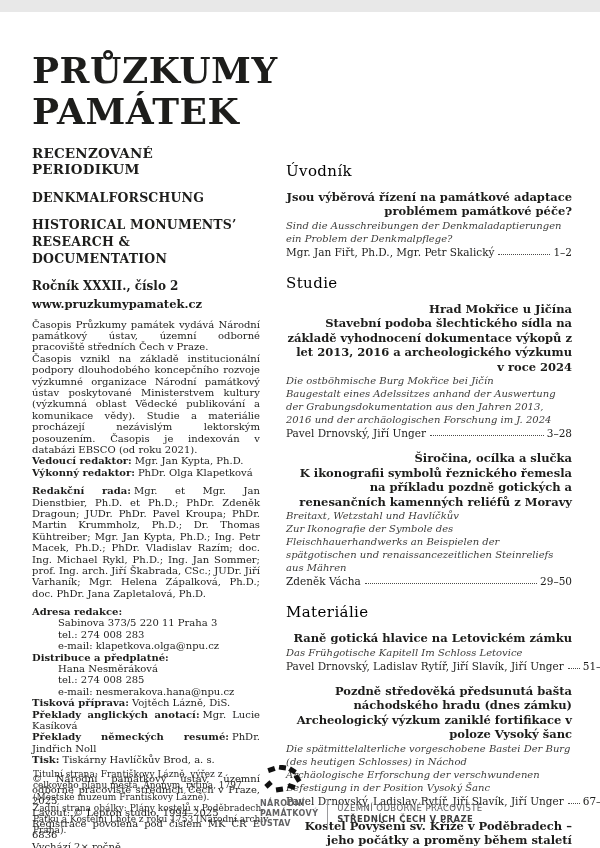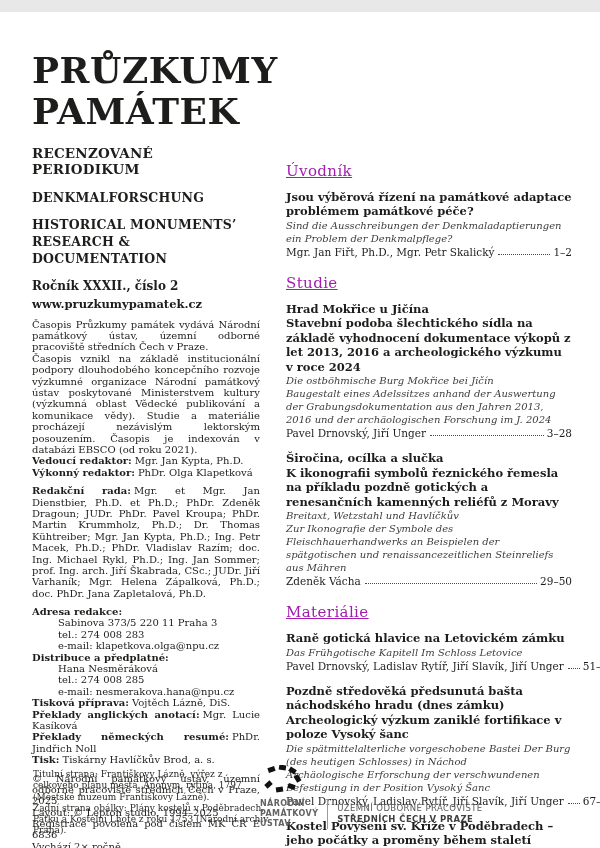--- a/index.html
+++ b/index.html
@@ -20,25 +20,25 @@
   .website{font-size:11.5px;font-weight:bold;margin-top:4px;}
   .imprint{margin-top:8px;font-size:10px;line-height:1.14;}
   .imprint p{margin:0;text-align:justify;}
   .imprint .gap{margin-top:7px;}
   .lbl{font-weight:bold;margin-right:3px;}
   .indent{padding-left:26px;text-align:left !important;}
   .plain{text-align:center;}
   
   .col-right{position:absolute;left:286px;top:150px;width:286px;}
   .toc-section-heading{
-    font-size:15px;color:#a21caf;letter-spacing:.4px;margin:0 0 10px 0;text-decoration:underline;
+    font-size:15px;color:#000000;letter-spacing:.4px;margin:0 0 10px 0;
   }
   .toc-section + .toc-section{margin-top:16px;}
   .toc-article{margin-bottom:12px;}
-  .a-cz{font-size:11.5px;font-weight:bold;line-height:1.26;}
+  .a-cz{font-size:11.5px;font-weight:bold;line-height:1.26;text-align:right;}
   .a-de{font-size:10px;font-style:italic;color:#3c3c3a;line-height:1.3;}
   .a-line{display:flex;align-items:flex-end;font-size:10.5px;margin-top:1px;text-align:center;}
   .a-authors{white-space:nowrap;}
   .leader{flex:1;border-bottom:1.5px dotted #4a4a48;margin:0 3px 3px 4px;min-width:12px;}
   .a-pages{white-space:nowrap;}
   
   .footer-notes{
     position:absolute;left:33px;top:757px;width:238px;
     font-size:9px;line-height:1.25;color:#2a2a28;
   }

